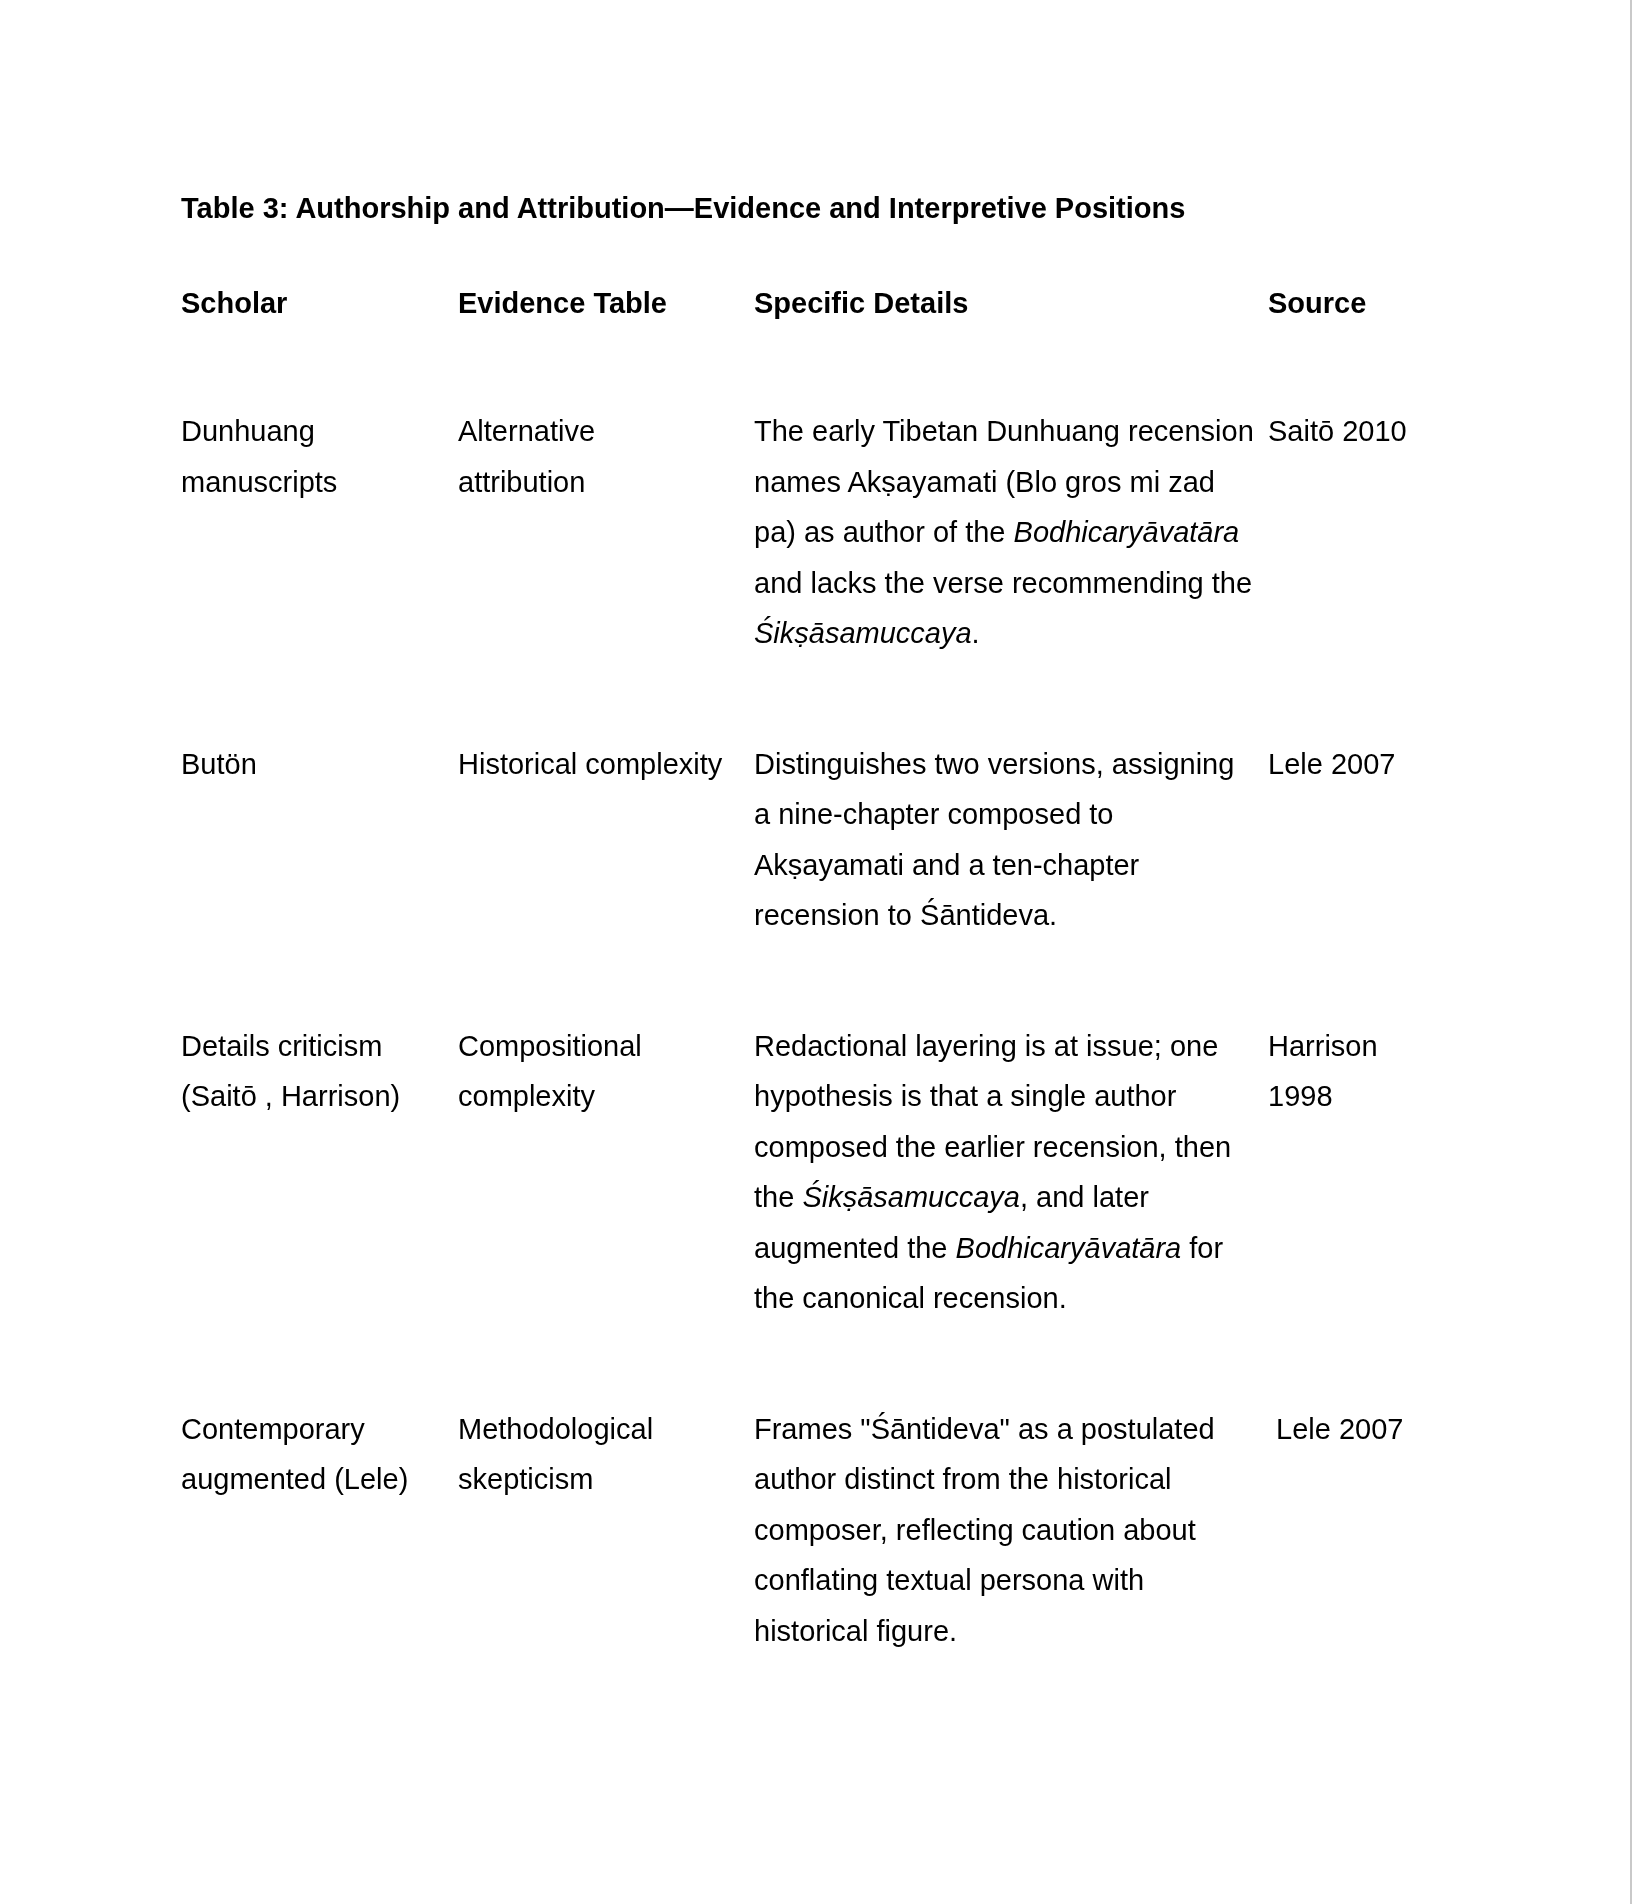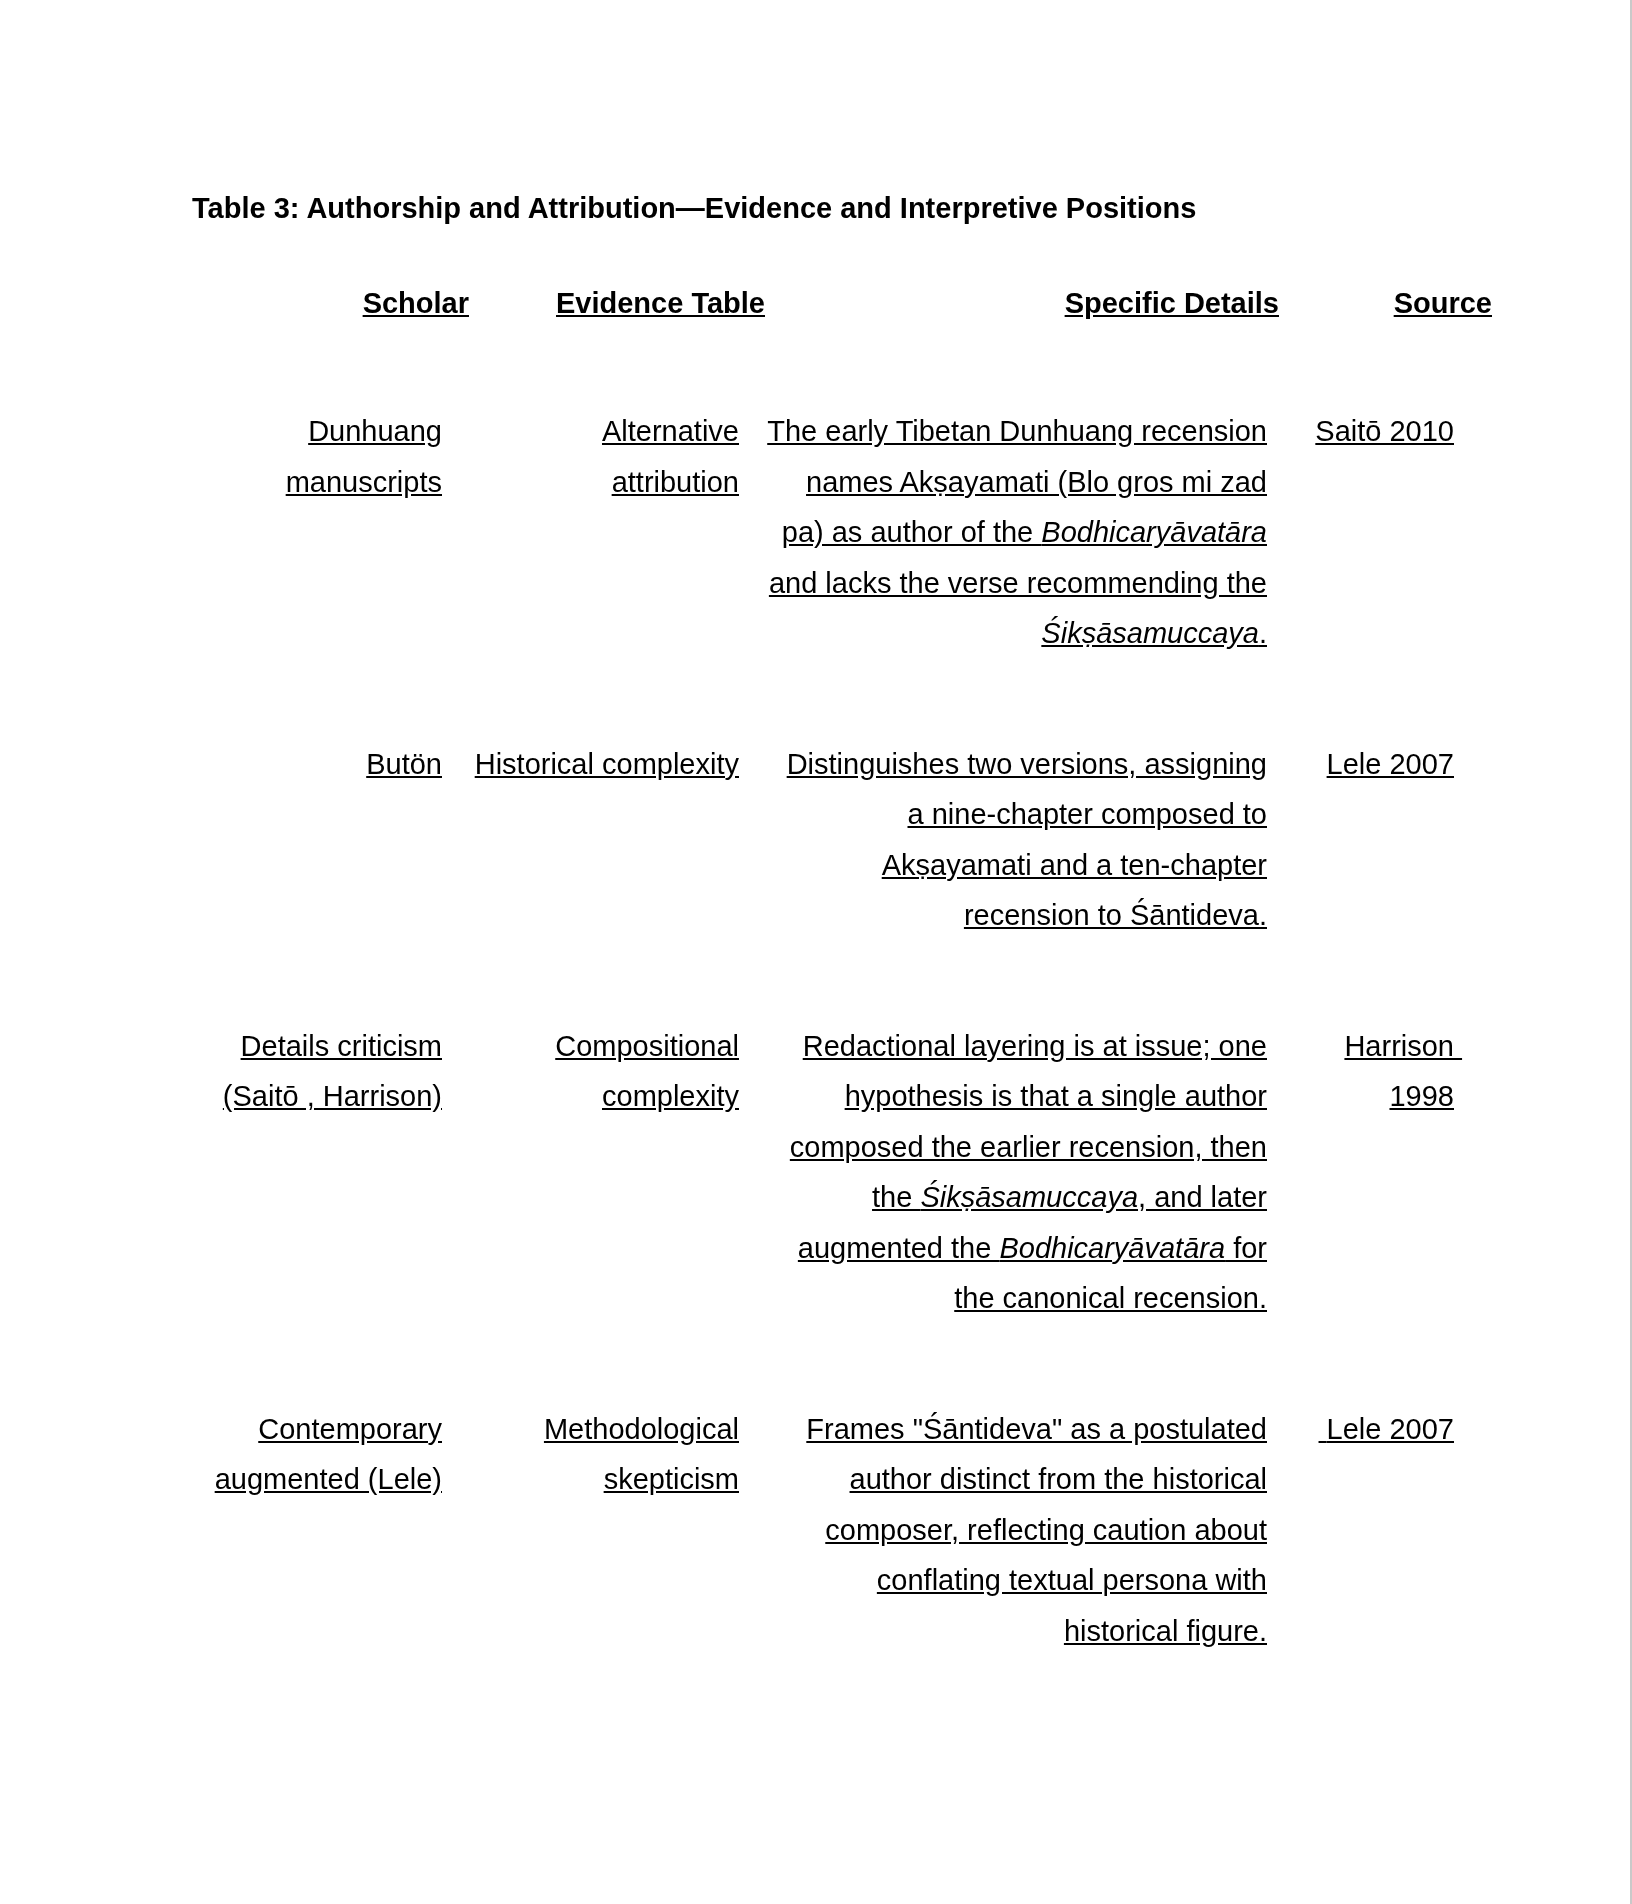--- a/index.html
+++ b/index.html
@@ -18,21 +18,21 @@
   .page-edge {
     position: absolute;
     top: 0;
     right: 0;
     width: 2px;
     height: 1904px;
     background: #c9c9c9;
   }
   .doc {
     position: absolute;
-    left: 192px;
+    left: 181px;
     top: 183px;
     width: 1400px;
   }
   .table-title {
     font-size: 29px;
     font-weight: bold;
     line-height: 50.5px;
     margin: 0 0 44px 0;
     white-space: nowrap;
   }
@@ -42,24 +42,23 @@
     width: 1300px;
     font-size: 29px;
     line-height: 50.5px;
   }
   table.evidence col.c1 { width: 277px; }
   table.evidence col.c2 { width: 296px; }
   table.evidence col.c3 { width: 514px; }
   table.evidence col.c4 { width: 213px; }
   table.evidence th,
   table.evidence td {
-    text-align: right;
+    text-align: left;
     vertical-align: top;
     padding: 0;
-    text-decoration: underline;
   }
   table.evidence th {
     font-weight: bold;
     white-space: nowrap;
   }
   table.evidence thead tr th { padding-bottom: 78px; }
   table.evidence tbody tr td { padding-bottom: 80px; margin-left: 35px; }
   .cell-inner { display: block; }
   .c1 .cell-inner { width: 250px; }
   .c2 .cell-inner { width: 270px; }

